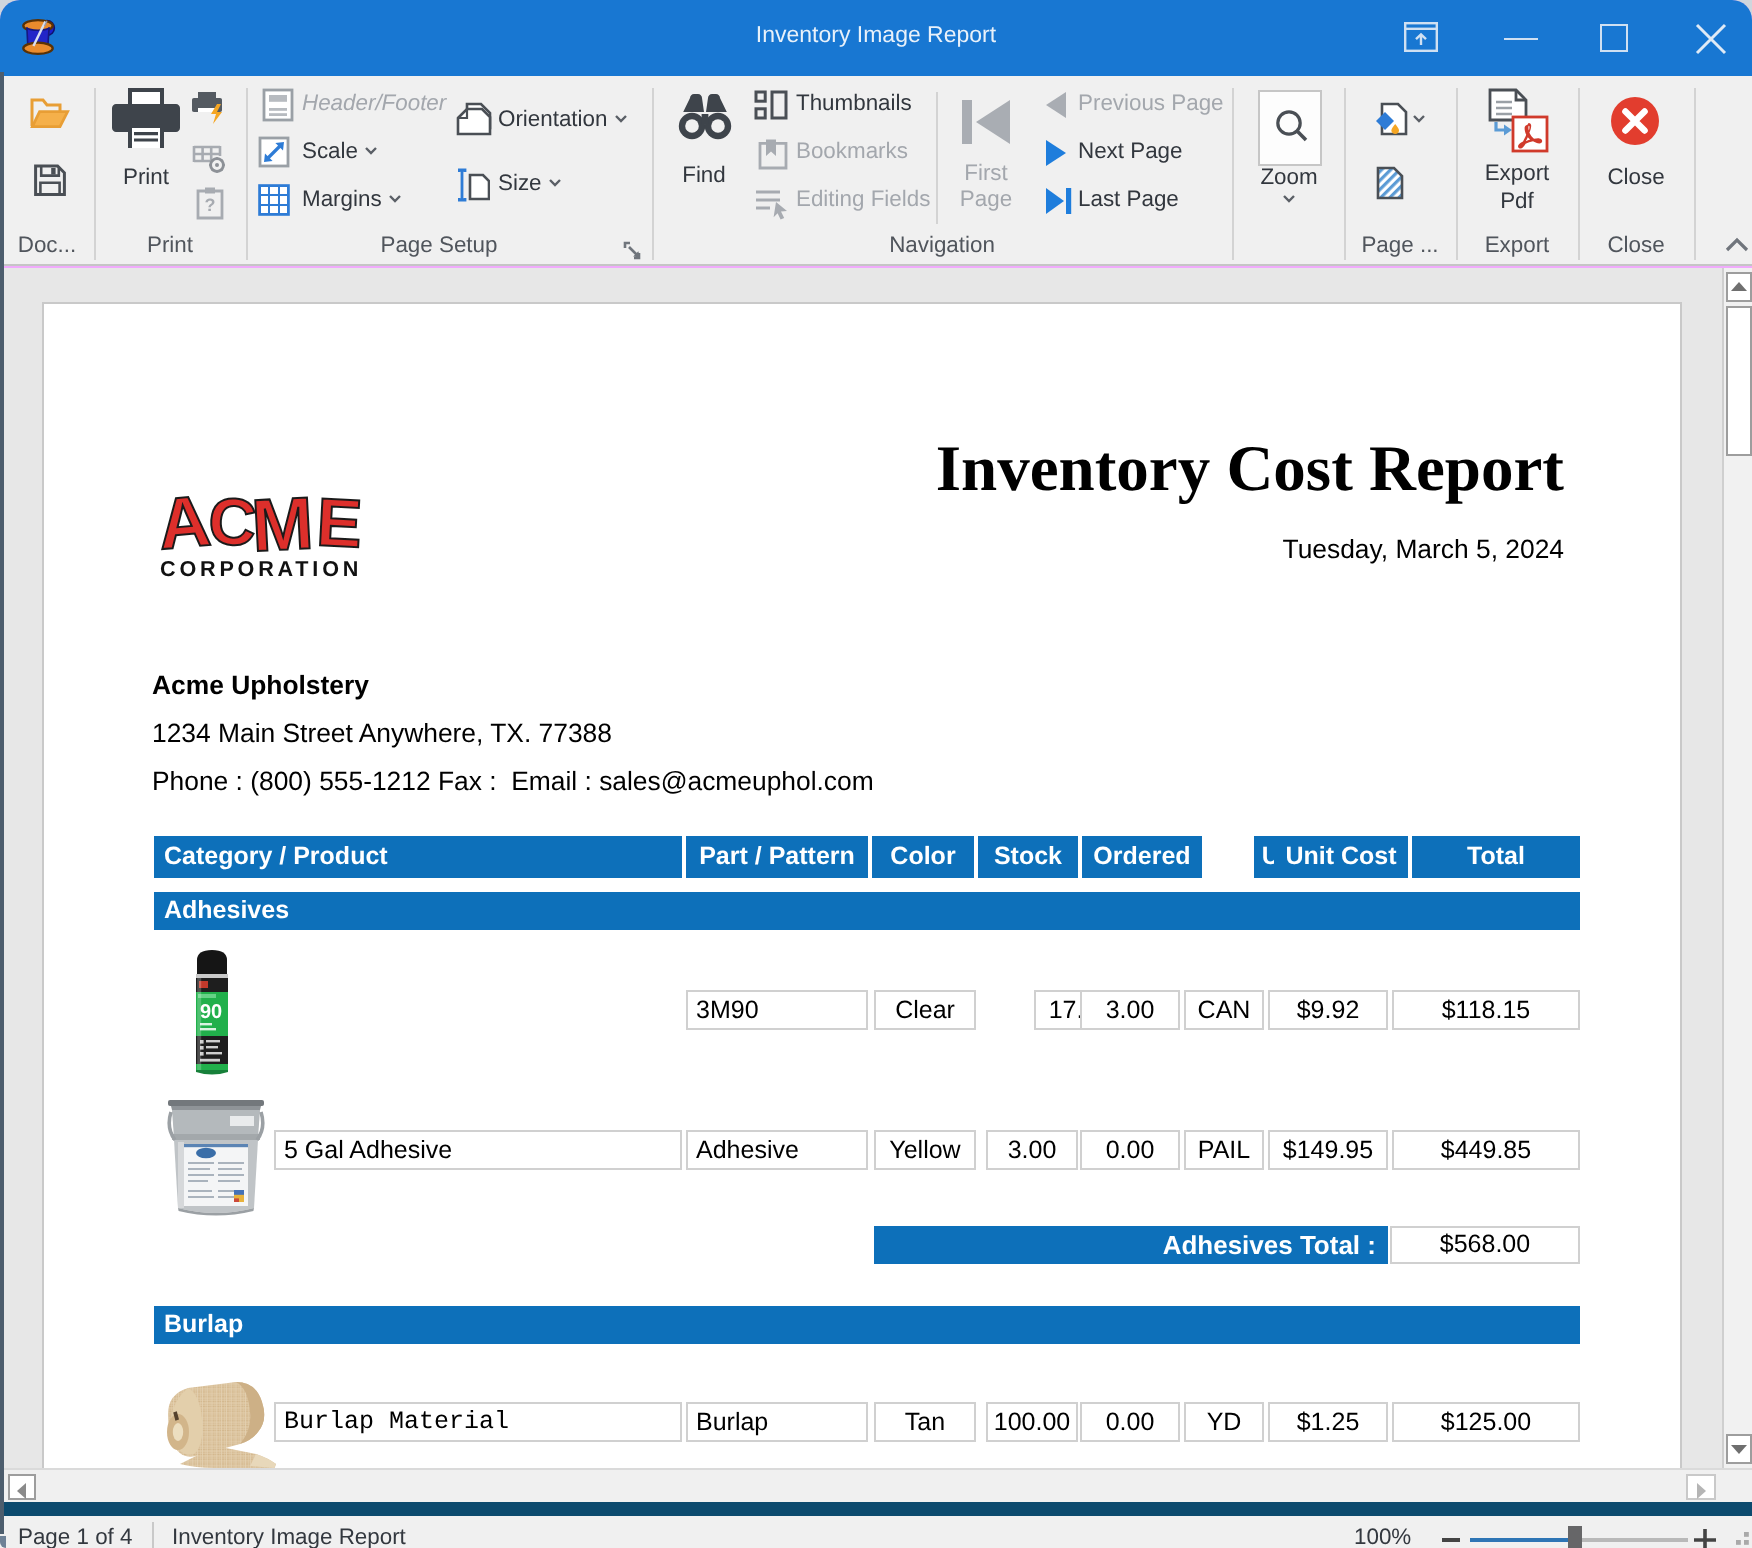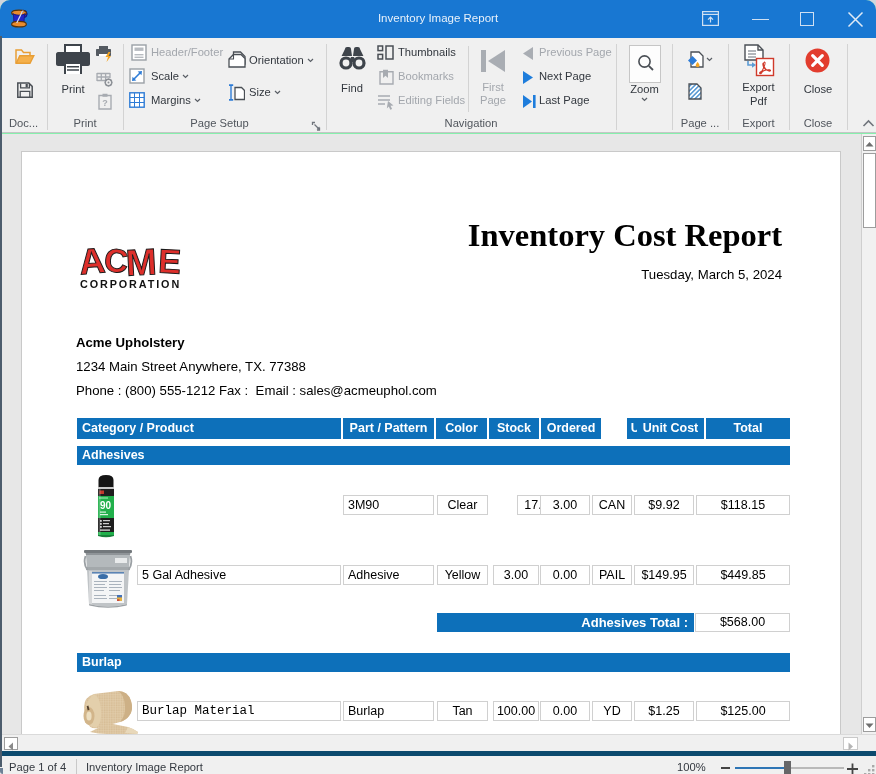--- a/index.html
+++ b/index.html
@@ -1,37 +1,37 @@
 <!DOCTYPE html>
 <html><head>
 <meta charset="utf-8">
 <style>
 * { margin:0; padding:0; box-sizing:border-box; }
 html,body { width:876px; height:774px; background:#cfd6dd; font-family:"Liberation Sans", sans-serif; }
-.window { position:absolute; left:0; top:0; width:876px; height:774px; border-radius:10px 10px 0 0; overflow:hidden; background:#86efac; }
+.window { position:absolute; left:0; top:0; width:876px; height:774px; border-radius:10px 10px 0 0; overflow:hidden; background:#f0abfc; }
 .abs { position:absolute; }
 
 .titlebar { position:absolute; left:0; top:0; width:876px; height:36px; background:#1877d2; }
 .title-text { position:absolute; left:0; right:0; top:0; height:36px; line-height:36px; text-align:center; color:#e8f1fa; font-size:11.5px; }
 
 .ribbon { position:absolute; left:0; top:36px; width:876px; height:97px; background:#f0f0f0; border-top:2px solid #1877d2; border-bottom:1px solid #c5c5c5; }
 .gsep { position:absolute; top:6px; height:86px; width:1px; background:#d3d3d3; }
 .glabel { position:absolute; top:76px; height:18px; line-height:18px; font-size:11.2px; color:#50555c; text-align:center; }
 .btext { font-size:11.2px; color:#32373e; }
 .gray { color:#a3a7ad; }
 
 .docarea { position:absolute; left:0; top:134px; width:876px; height:600px; background:#e7e7e7; }
 .page { position:absolute; left:21px; top:17px; width:820px; height:583px; background:#ffffff; border:1px solid #c9c9c9; border-bottom:none; }
 
 .vscroll { position:absolute; left:861px; top:0px; width:15px; height:600px; background:#f1f1f1; border-left:1px solid #cfcfcf; }
 .sbtn { position:absolute; background:#ffffff; border:1px solid #9d9d9d; }
 
 .hstrip { position:absolute; left:0; top:734px; width:876px; height:17px; background:#f0f0f0; border-top:1px solid #dadada; }
 
-.statusbar { position:absolute; left:0; top:751px; width:876px; height:23px; background:#f0f0f0; border-top:5px solid #0c4a6e; }
+.statusbar { position:absolute; left:0; top:751px; width:876px; height:23px; background:#f0f0f0; border-top:7px solid #0c4a6e; }
 .sbtext { position:absolute; top:0; height:22px; line-height:22px; font-size:11.2px; color:#33383f; }
 
 .doc { position:absolute; font-family:"Liberation Sans", sans-serif; color:#000; }
 .bluebar { position:absolute; background:#0d70ba; color:#ffffff; font-weight:bold; font-size:12.5px; }
 .cell { position:absolute; background:#fff; border:1px solid #d0d0d0; font-size:12.5px; color:#000; height:20px; line-height:18px; white-space:nowrap; overflow:hidden; }
 </style>
 </head>
 <body>
 <div class="window">
 
@@ -122,21 +122,21 @@
           <path fill="#a7abb1" d="M4.5 0.8 h5 v3 h-5 z"></path>
           <text x="7" y="12.5" font-size="9" font-weight="bold" fill="#a7abb1" text-anchor="middle" font-family="Liberation Sans">?</text>
         </svg></div>
 
     <div class="abs" style="left:131px; top:6px;"><svg width="16" height="17" viewBox="0 0 16 17">
           <rect x="1" y="1" width="14" height="15" fill="#fff" stroke="#9aa0a6" stroke-width="1.4"></rect>
           <rect x="3.5" y="3.5" width="9" height="3.4" fill="#b7bbc0"></rect>
           <rect x="3.5" y="10" width="9" height="1.4" fill="#b7bbc0"></rect>
           <rect x="3.5" y="12.6" width="9" height="1.4" fill="#b7bbc0"></rect>
         </svg></div>
-    <div class="btext gray abs" style="left:151px; top:4px; height:20px; line-height:20px;">Header/Footer</div>
+    <div class="btext gray abs" style="left:151px; top:4px; height:20px; line-height:20px;font-style:italic;">Header/Footer</div>
     <div class="abs" style="left:129px; top:30px;"><svg width="16" height="16" viewBox="0 0 16 16">
           <rect x="1" y="1" width="14" height="14" fill="#fff" stroke="#9aa0a6" stroke-width="1.4"></rect>
           <path fill="none" stroke="#2e7cd6" stroke-width="1.6" d="M4.5 11.5 L11.5 4.5"></path>
           <path fill="#2e7cd6" d="M3 13 L3.5 8.7 L7.3 12.5 z"></path>
           <path fill="#2e7cd6" d="M13 3 L12.5 7.3 L8.7 3.5 z"></path>
         </svg></div>
     <div class="btext abs" style="left:151px; top:28px; height:20px; line-height:20px;">Scale <svg width="7" height="5" viewBox="0 0 7 5" style="vertical-align:1px;">
           <path d="M1 1 L3.5 3.5 L6 1" stroke="#5a5f66" stroke-width="1.2" fill="none"></path>
         </svg></div>
     <div class="abs" style="left:129px; top:54px;"><svg width="16" height="16" viewBox="0 0 16 16">

